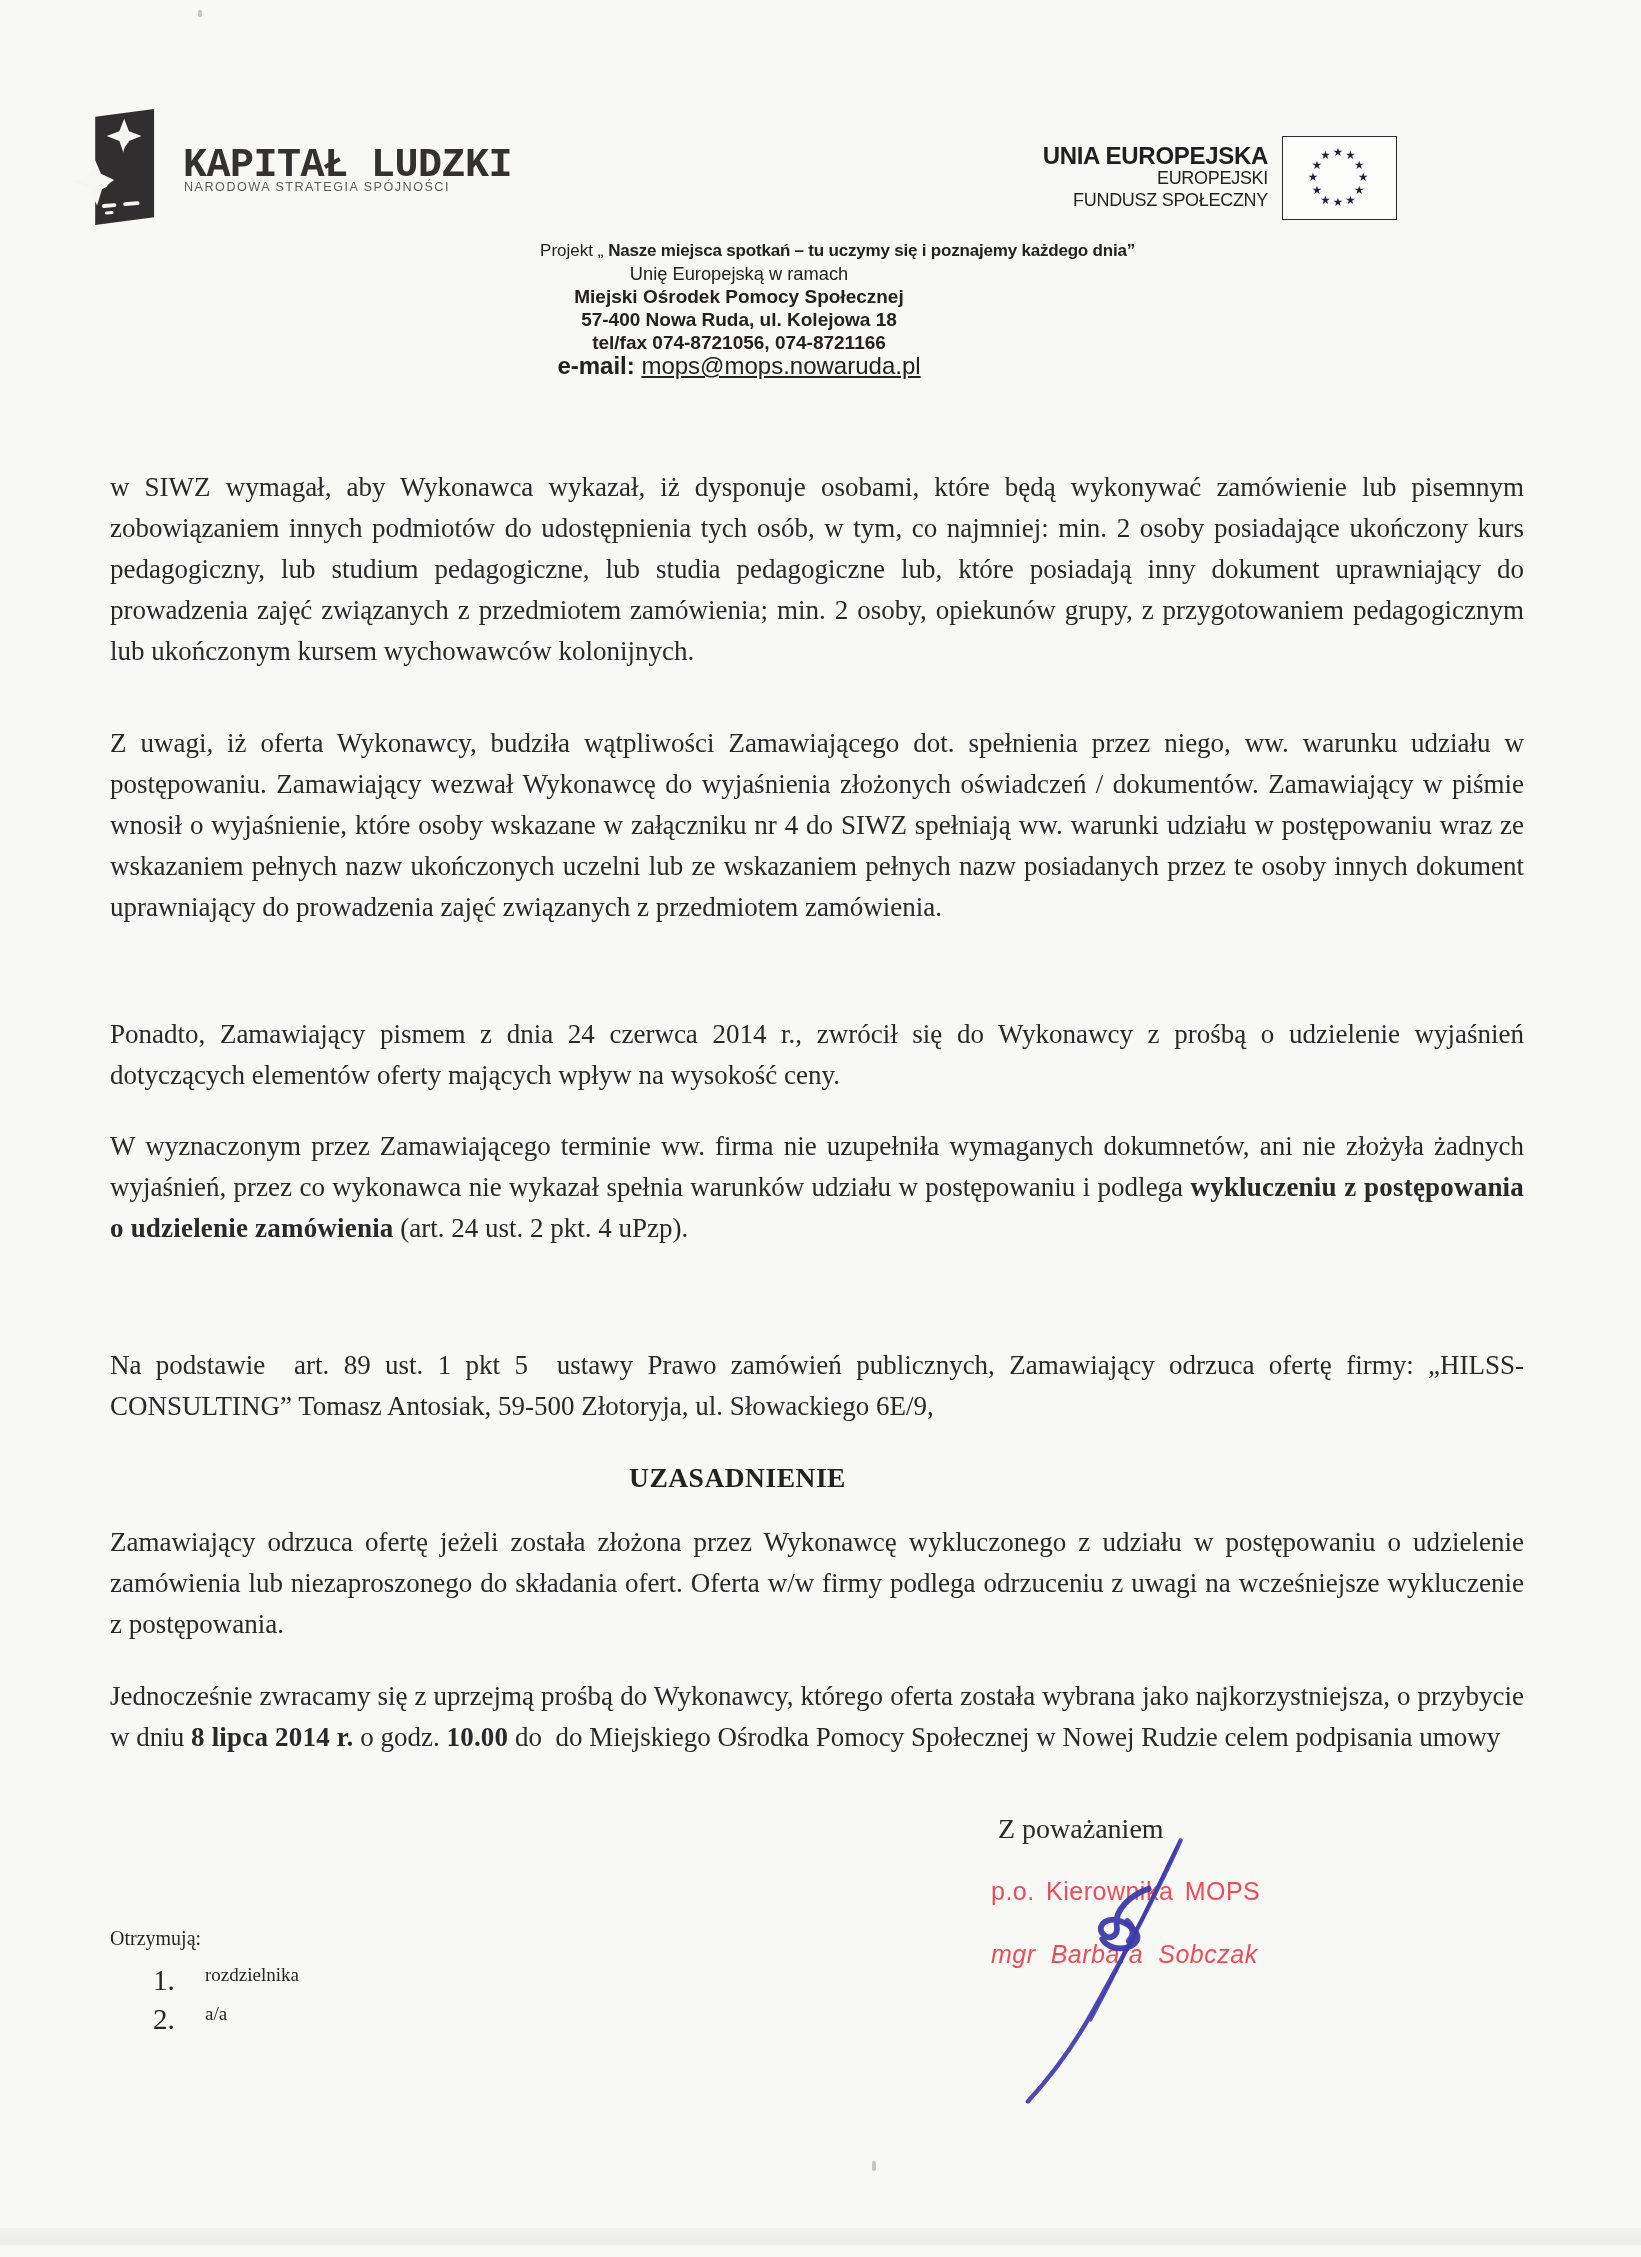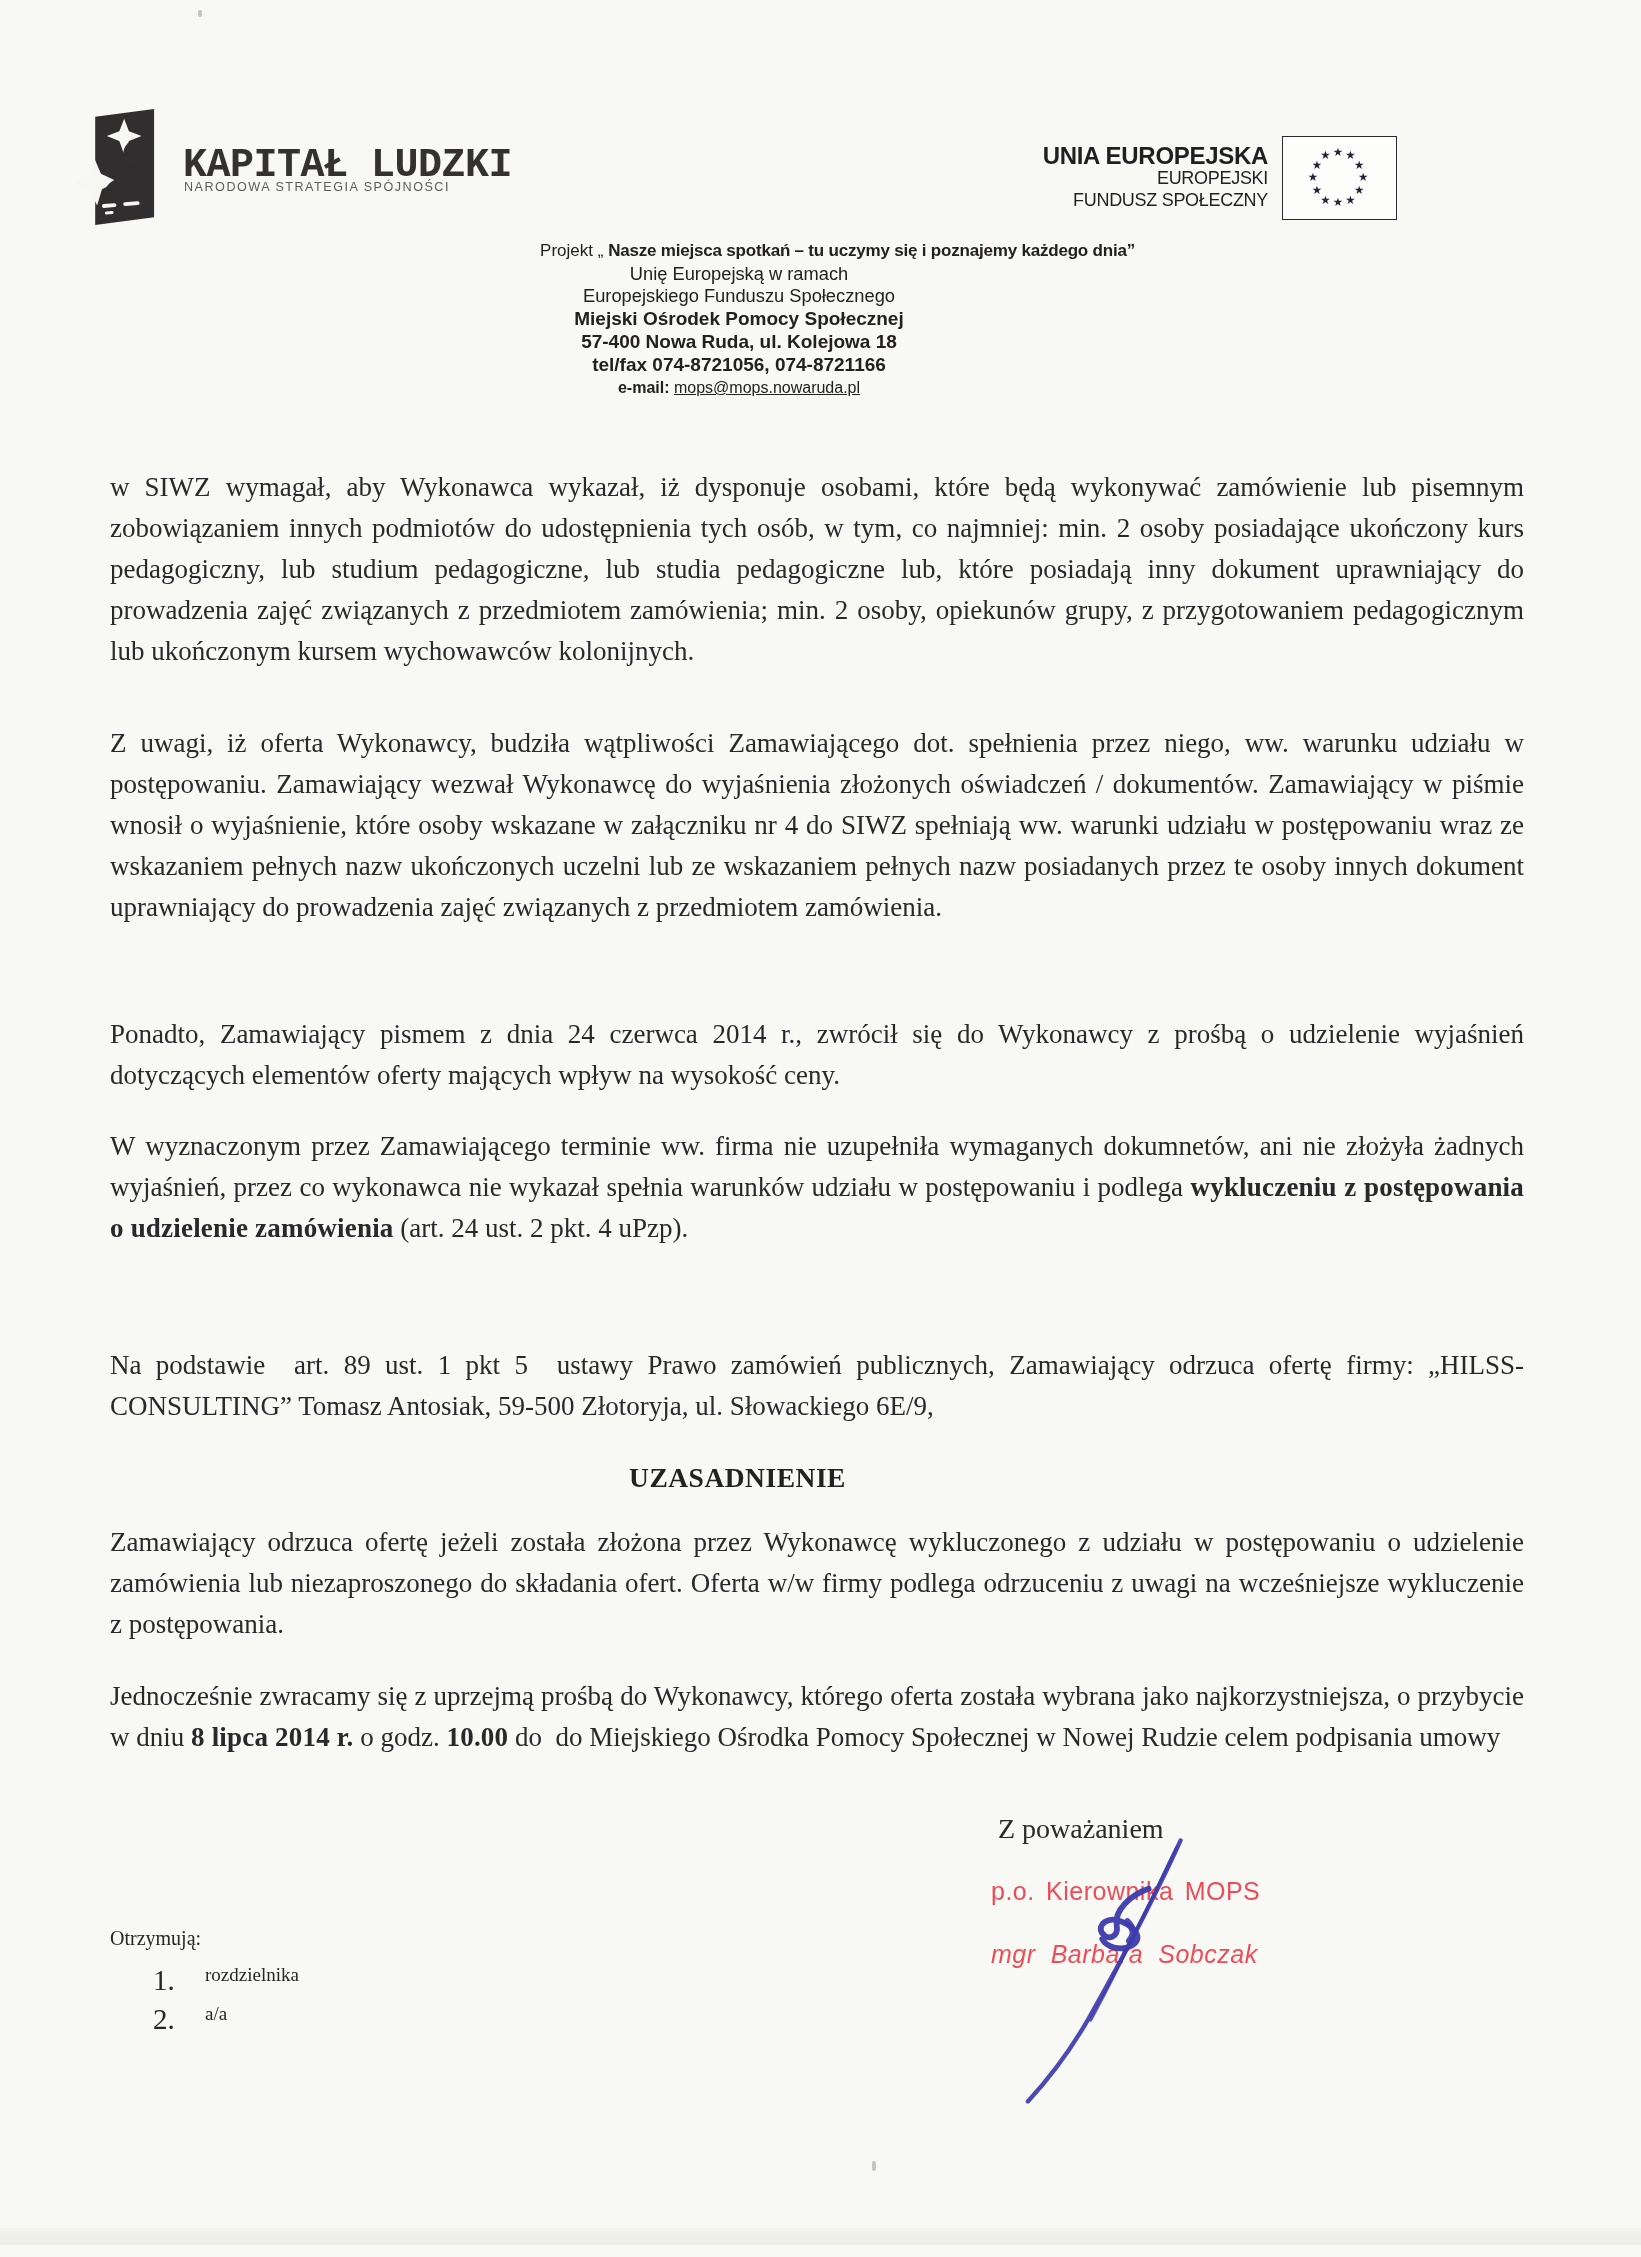--- a/index.html
+++ b/index.html
@@ -26,21 +26,21 @@
   .eu-flag{left:1282px;top:136px;width:115px;height:84px;background:#fdfdfc;
     border:1.9px solid #2a2a2e;box-sizing:border-box;}
 
   
   .project{left:343px;top:238px;width:792px;text-align:center;
     font-family:"Liberation Sans",sans-serif;color:#222120;}
   .pr-line{font-size:18.3px;line-height:22px;}
   .pr-title{font-size:17px;line-height:25px;text-align:right;}
   .pr-title b{letter-spacing:-0.2px;}
   .pr-bold{font-weight:bold;font-size:19px;line-height:23px;}
-  .pr-email{font-size:16px;line-height:24px;}
+  .pr-email{font-size:24px;line-height:24px;}
   .pr-email b{font-weight:bold;}
   .pr-email u{text-decoration:underline;}
 
   
   .par{left:110px;width:1414px;font-size:27px;line-height:41px;
     text-align:justify;white-space:pre-wrap;color:#29282a;}
   .par b{letter-spacing:0.2px;}
   .heading{left:110px;width:1255px;text-align:center;font-weight:bold;
     font-size:27.5px;letter-spacing:0.5px;color:#222;}
 
@@ -100,21 +100,20 @@
       <text x="31" y="46">★</text>
         <text x="35" y="33">★</text>
         <text x="44" y="23">★</text>
     </g>
   </svg>
 </div>
 
 <div class="abs project">
   <div class="pr-title"><span>Projekt „ </span><b>Nasze miejsca spotkań – tu uczymy się i poznajemy każdego dnia”</b></div>
   <div class="pr-line">Unię Europejską w ramach</div>
-  <div class="pr-line">Europejskiego Funduszu Społecznego</div>
   <div class="pr-bold">Miejski Ośrodek Pomocy Społecznej</div>
   <div class="pr-bold">57-400 Nowa Ruda, ul. Kolejowa 18</div>
   <div class="pr-bold">tel/fax 074-8721056, 074-8721166</div>
   <div class="pr-email"><b>e-mail: </b><u>mops@mops.nowaruda.pl</u></div>
 </div>
 
 <div class="abs par" style="top:467px">w SIWZ wymagał, aby Wykonawca wykazał, iż dysponuje osobami, które będą wykonywać zamówienie lub pisemnym zobowiązaniem innych podmiotów do udostępnienia tych osób, w tym, co najmniej: min. 2 osoby posiadające ukończony kurs pedagogiczny, lub studium pedagogiczne, lub studia pedagogiczne lub, które posiadają inny dokument uprawniający do prowadzenia zajęć związanych z przedmiotem zamówienia; min. 2 osoby, opiekunów grupy, z przygotowaniem pedagogicznym lub ukończonym kursem wychowawców kolonijnych.</div>
 <div class="abs par" style="top:723px">Z uwagi, iż oferta Wykonawcy, budziła wątpliwości Zamawiającego dot. spełnienia przez niego, ww. warunku udziału w postępowaniu. Zamawiający wezwał Wykonawcę do wyjaśnienia złożonych oświadczeń / dokumentów. Zamawiający w piśmie wnosił o wyjaśnienie, które osoby wskazane w załączniku nr 4 do SIWZ spełniają ww. warunki udziału w postępowaniu wraz ze wskazaniem pełnych nazw ukończonych uczelni lub ze wskazaniem pełnych nazw posiadanych przez te osoby innych dokument uprawniający do prowadzenia zajęć związanych z przedmiotem zamówienia.</div>
 <div class="abs par" style="top:1014px">Ponadto, Zamawiający pismem z dnia 24 czerwca 2014 r., zwrócił się do Wykonawcy z prośbą o udzielenie wyjaśnień dotyczących elementów oferty mających wpływ na wysokość ceny.</div>
 <div class="abs par" style="top:1126px"><span>W wyznaczonym przez Zamawiającego terminie ww. firma nie uzupełniła wymaganych dokumnetów, ani nie złożyła żadnych wyjaśnień, przez co wykonawca nie wykazał spełnia warunków udziału w postępowaniu i podlega </span><b>wykluczeniu z postępowania o udzielenie zamówienia</b><span> (art. 24 ust. 2 pkt. 4 uPzp).</span></div>

